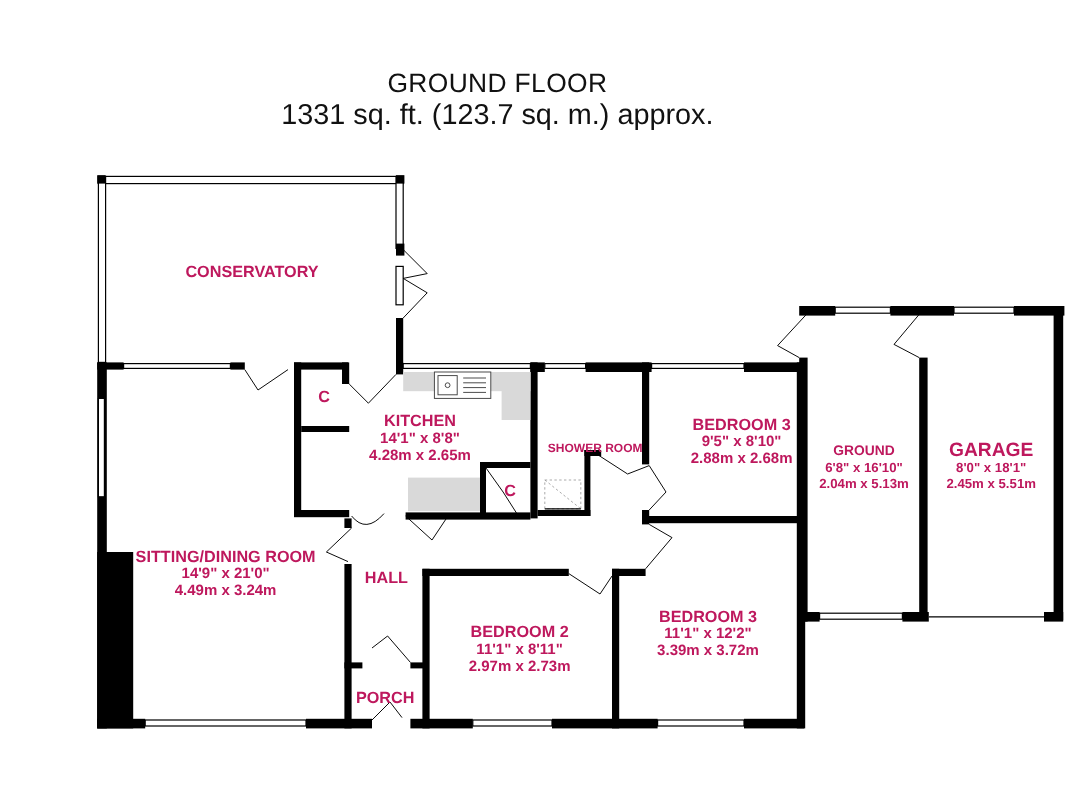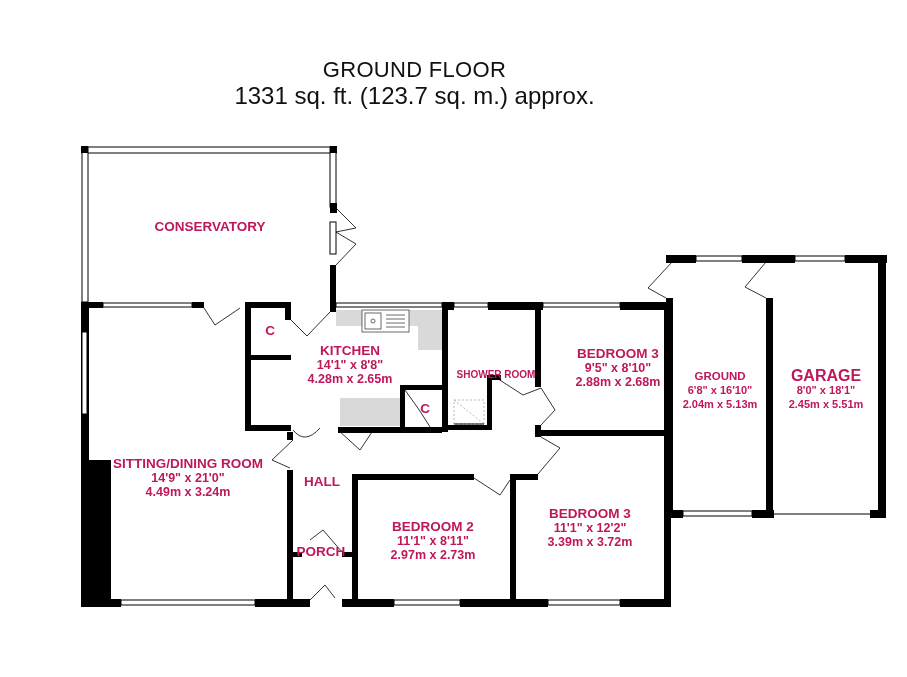--- a/index.html
+++ b/index.html
@@ -189,21 +189,21 @@
 <div class="lbl" style="left:188px; top:457px;">
   <span class="name">SITTING/DINING ROOM</span>
   <span class="dim">14'9"  x 21'0"</span>
   <span class="dim">4.49m  x 3.24m</span>
 </div>
 
 <div class="lbl" style="left:322px; top:475px;">
   <span class="name">HALL</span>
 </div>
 
-<div class="lbl" style="left:321px; top:545px;">
+<div class="lbl" style="left:321px; top:575px;">
   <span class="name">PORCH</span>
 </div>
 
 <div class="lbl" style="left:433px; top:520px;">
   <span class="name">BEDROOM 2</span>
   <span class="dim">11'1"  x 8'11"</span>
   <span class="dim">2.97m  x 2.73m</span>
 </div>
 
 <div class="lbl" style="left:590px; top:507px;">

